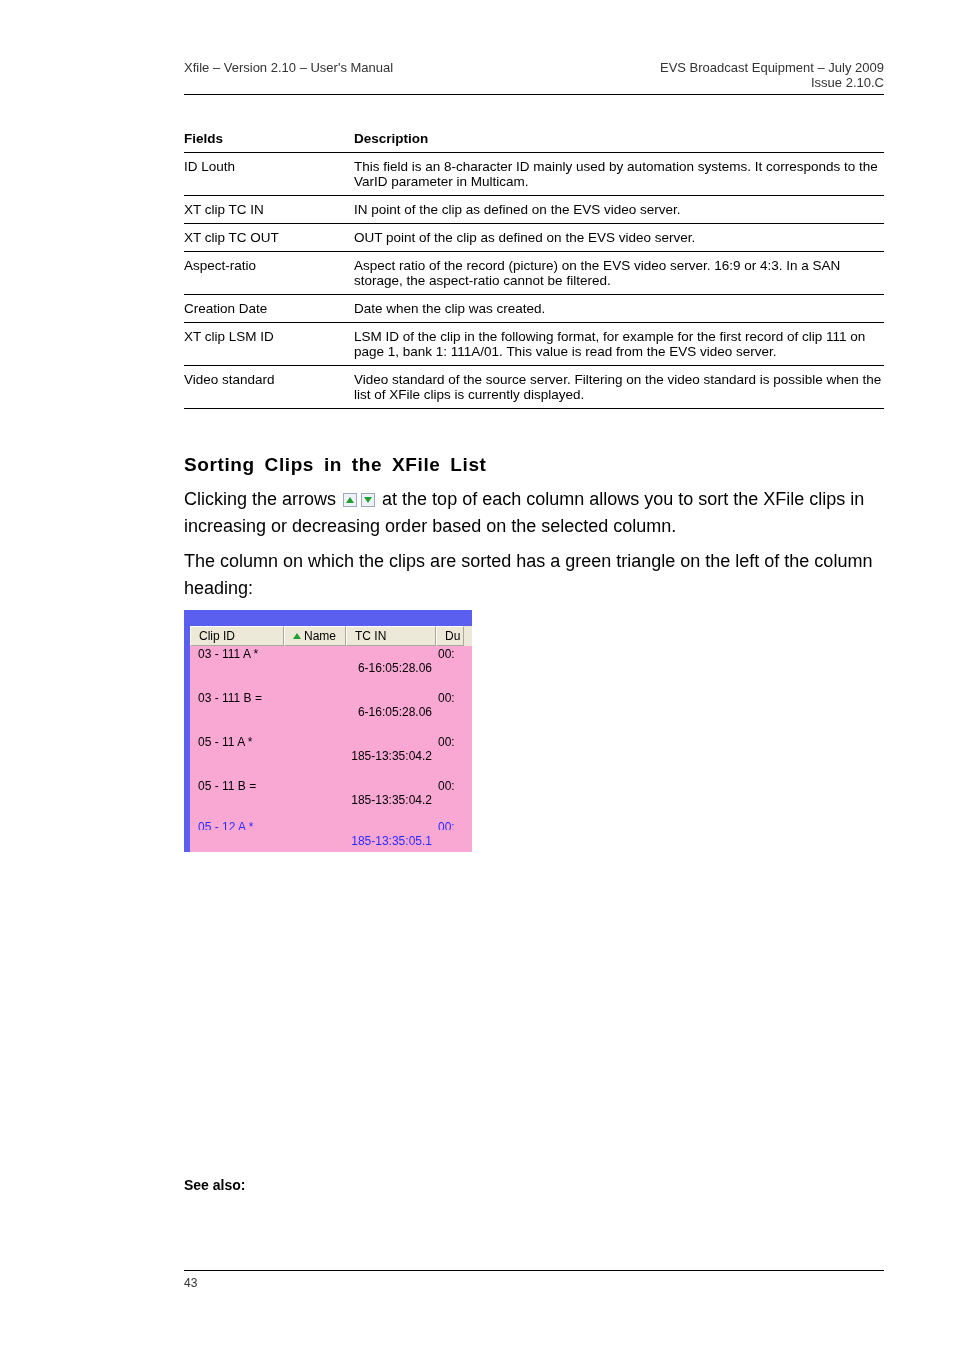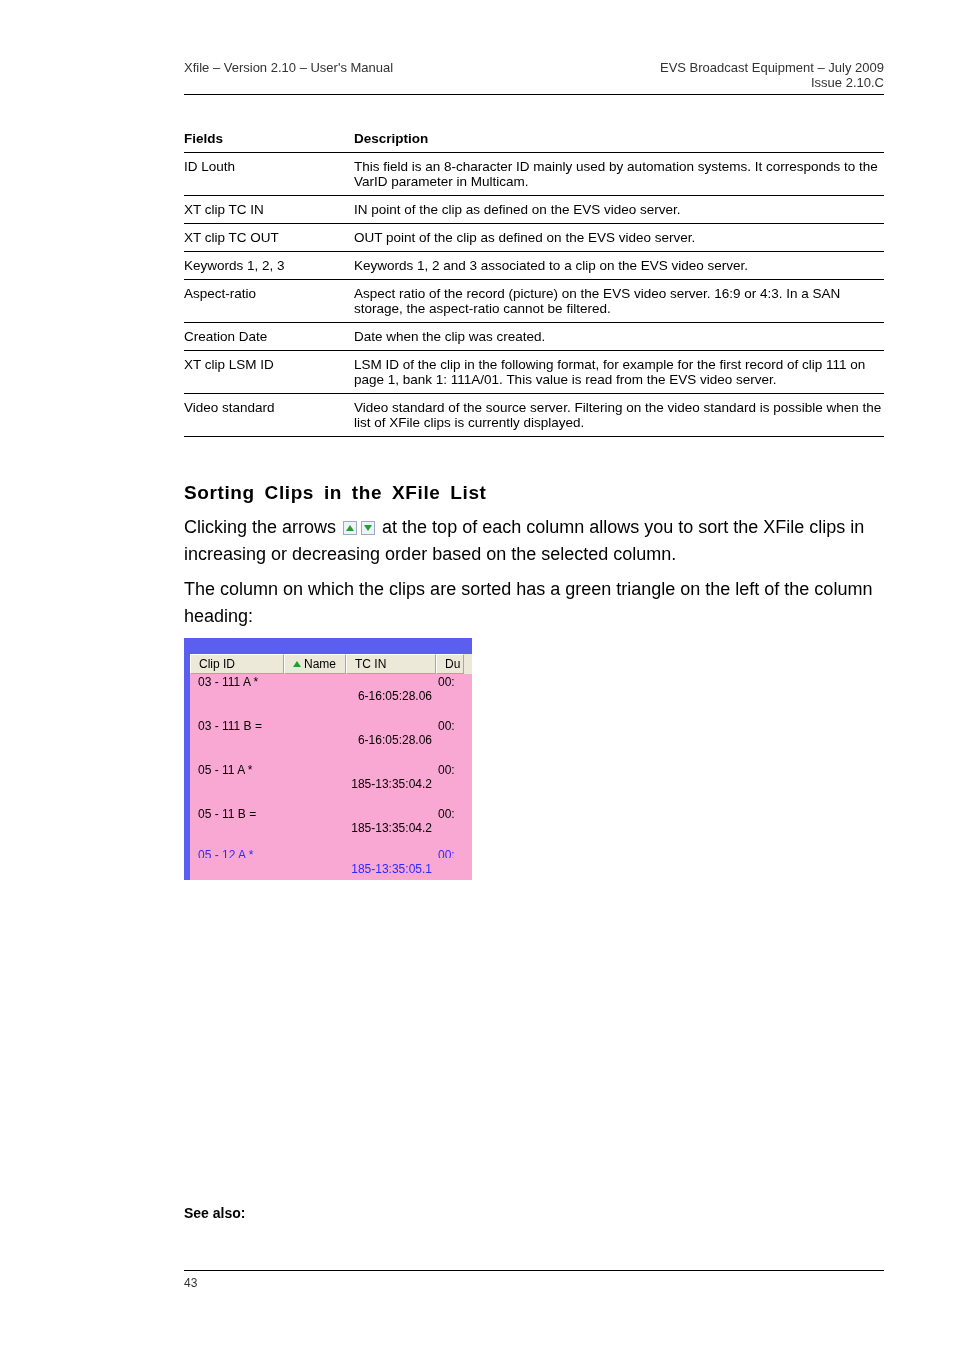--- a/index.html
+++ b/index.html
@@ -170,24 +170,20 @@
         </tr>
         <tr>
           <td>XT clip TC IN</td>
           <td>IN point of the clip as defined on the EVS video server.</td>
         </tr>
         <tr>
           <td>XT clip TC OUT</td>
           <td>OUT point of the clip as defined on the EVS video server.</td>
         </tr>
         <tr>
-          <td>Keywords 1, 2, 3</td>
-          <td>Keywords 1, 2 and 3 associated to a clip on the EVS video server.</td>
-        </tr>
-        <tr>
           <td>Aspect-ratio</td>
           <td>Aspect ratio of the record (picture) on the EVS video server. 16:9 or 4:3. In a SAN storage, the aspect-ratio cannot be filtered.</td>
         </tr>
         <tr>
           <td>Creation Date</td>
           <td>Date when the clip was created.</td>
         </tr>
         <tr>
           <td>XT clip LSM ID</td>
           <td>LSM ID of the clip in the following format, for example for the first record of clip 111 on page 1, bank 1: 111A/01. This value is read from the EVS video server.</td>

